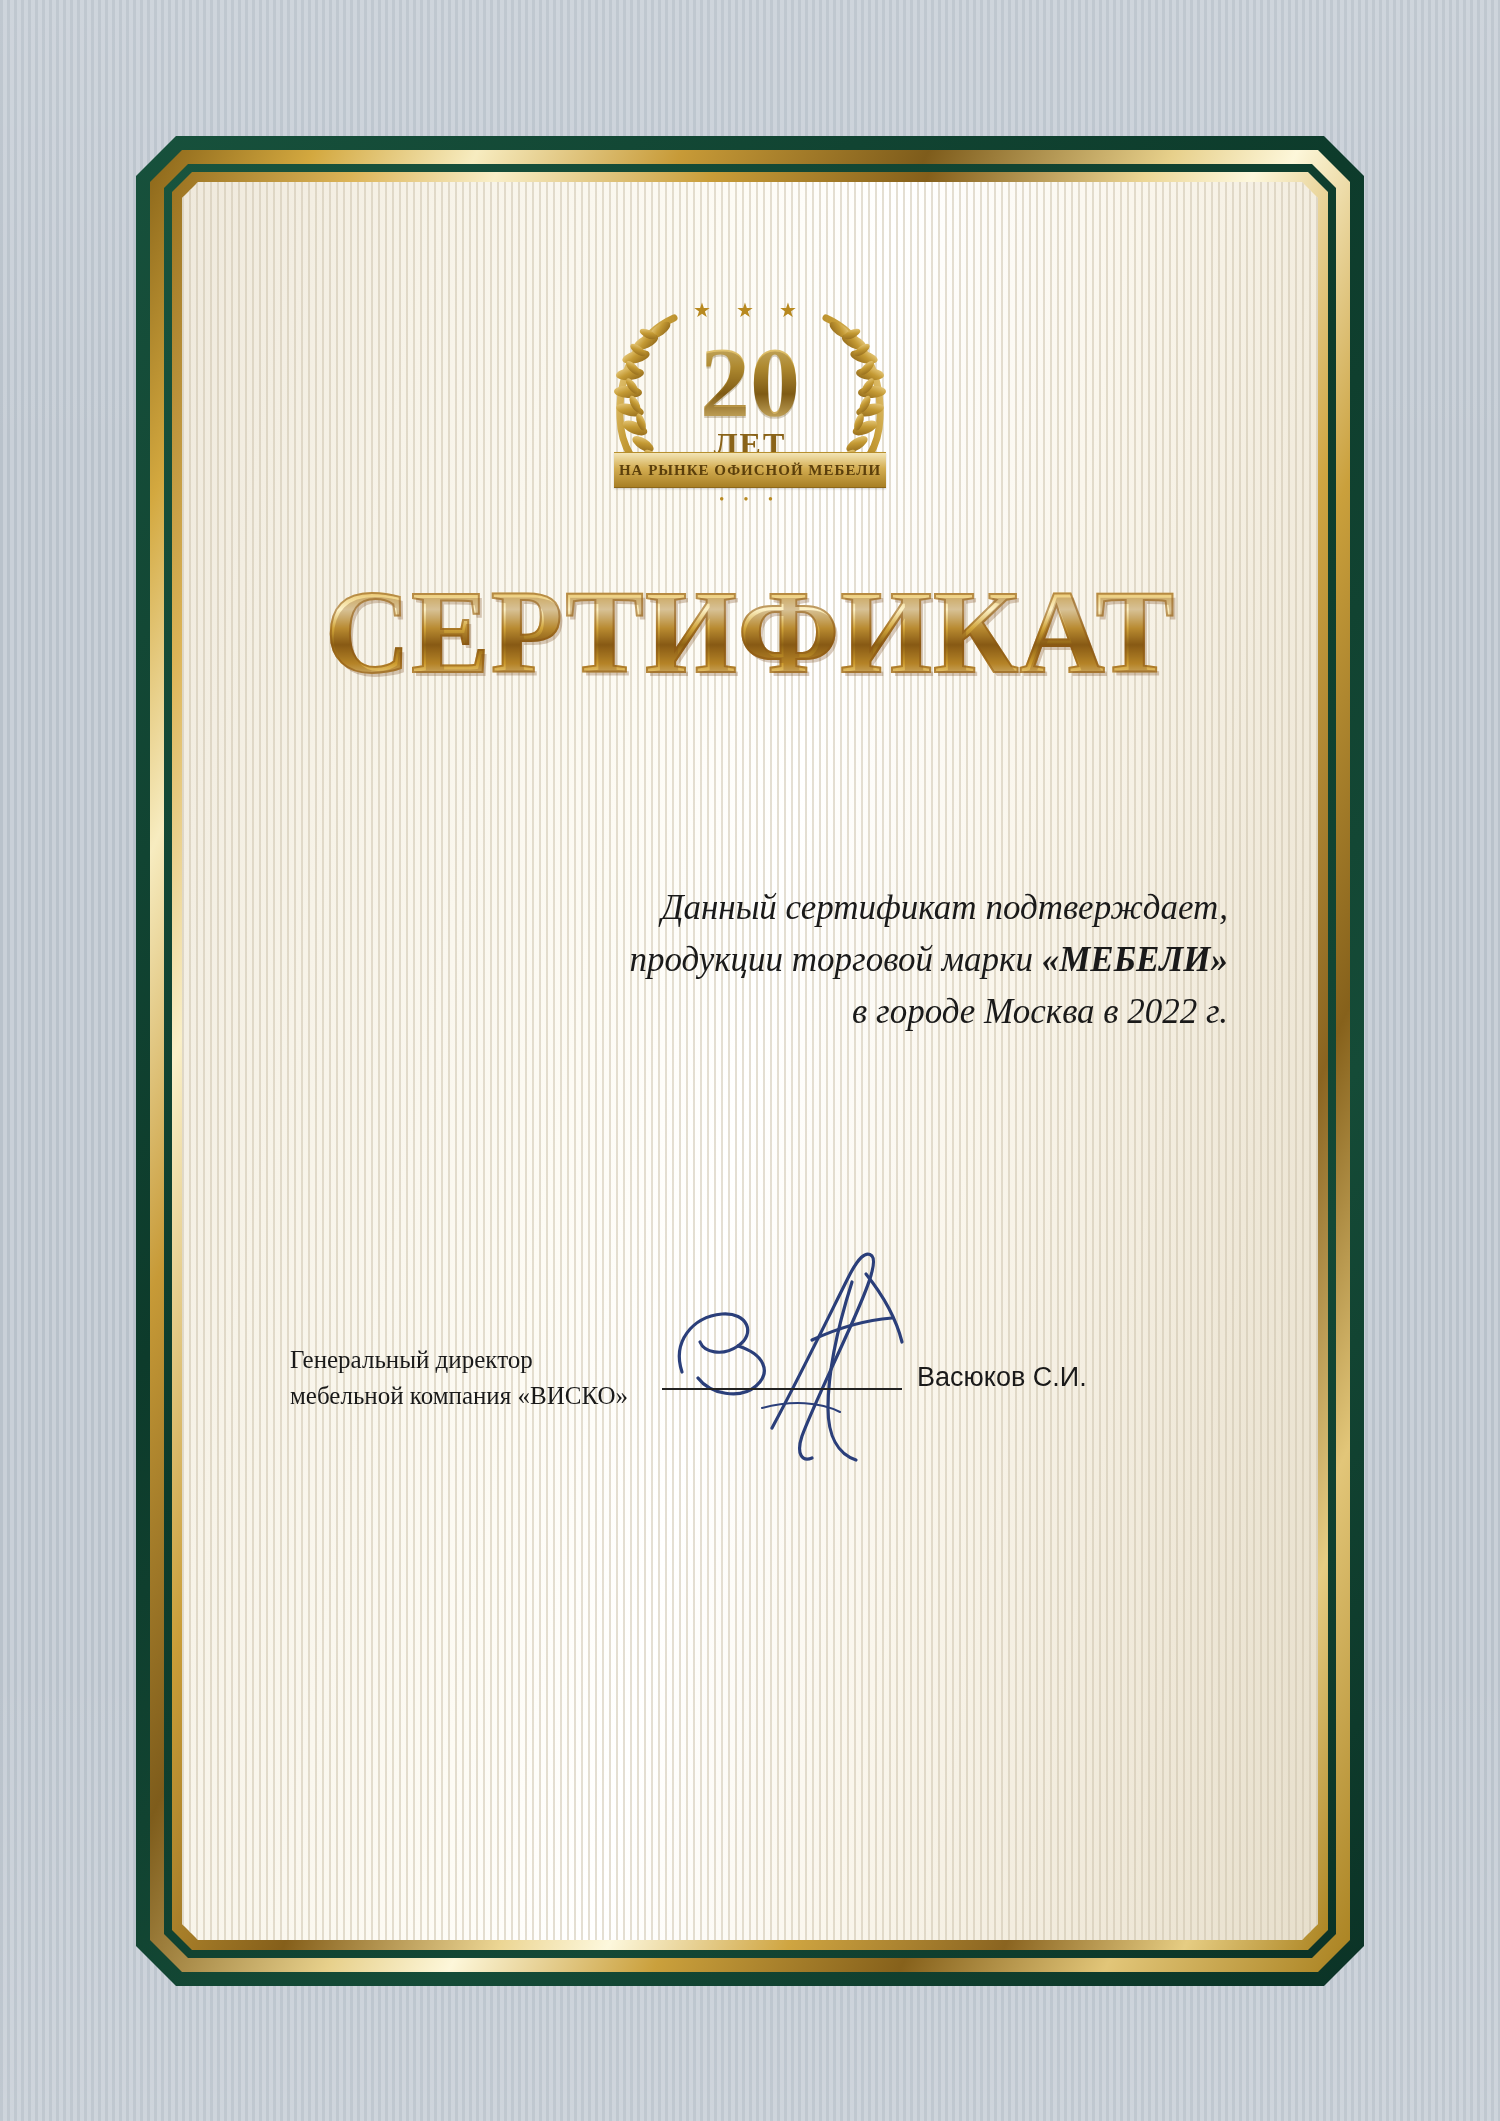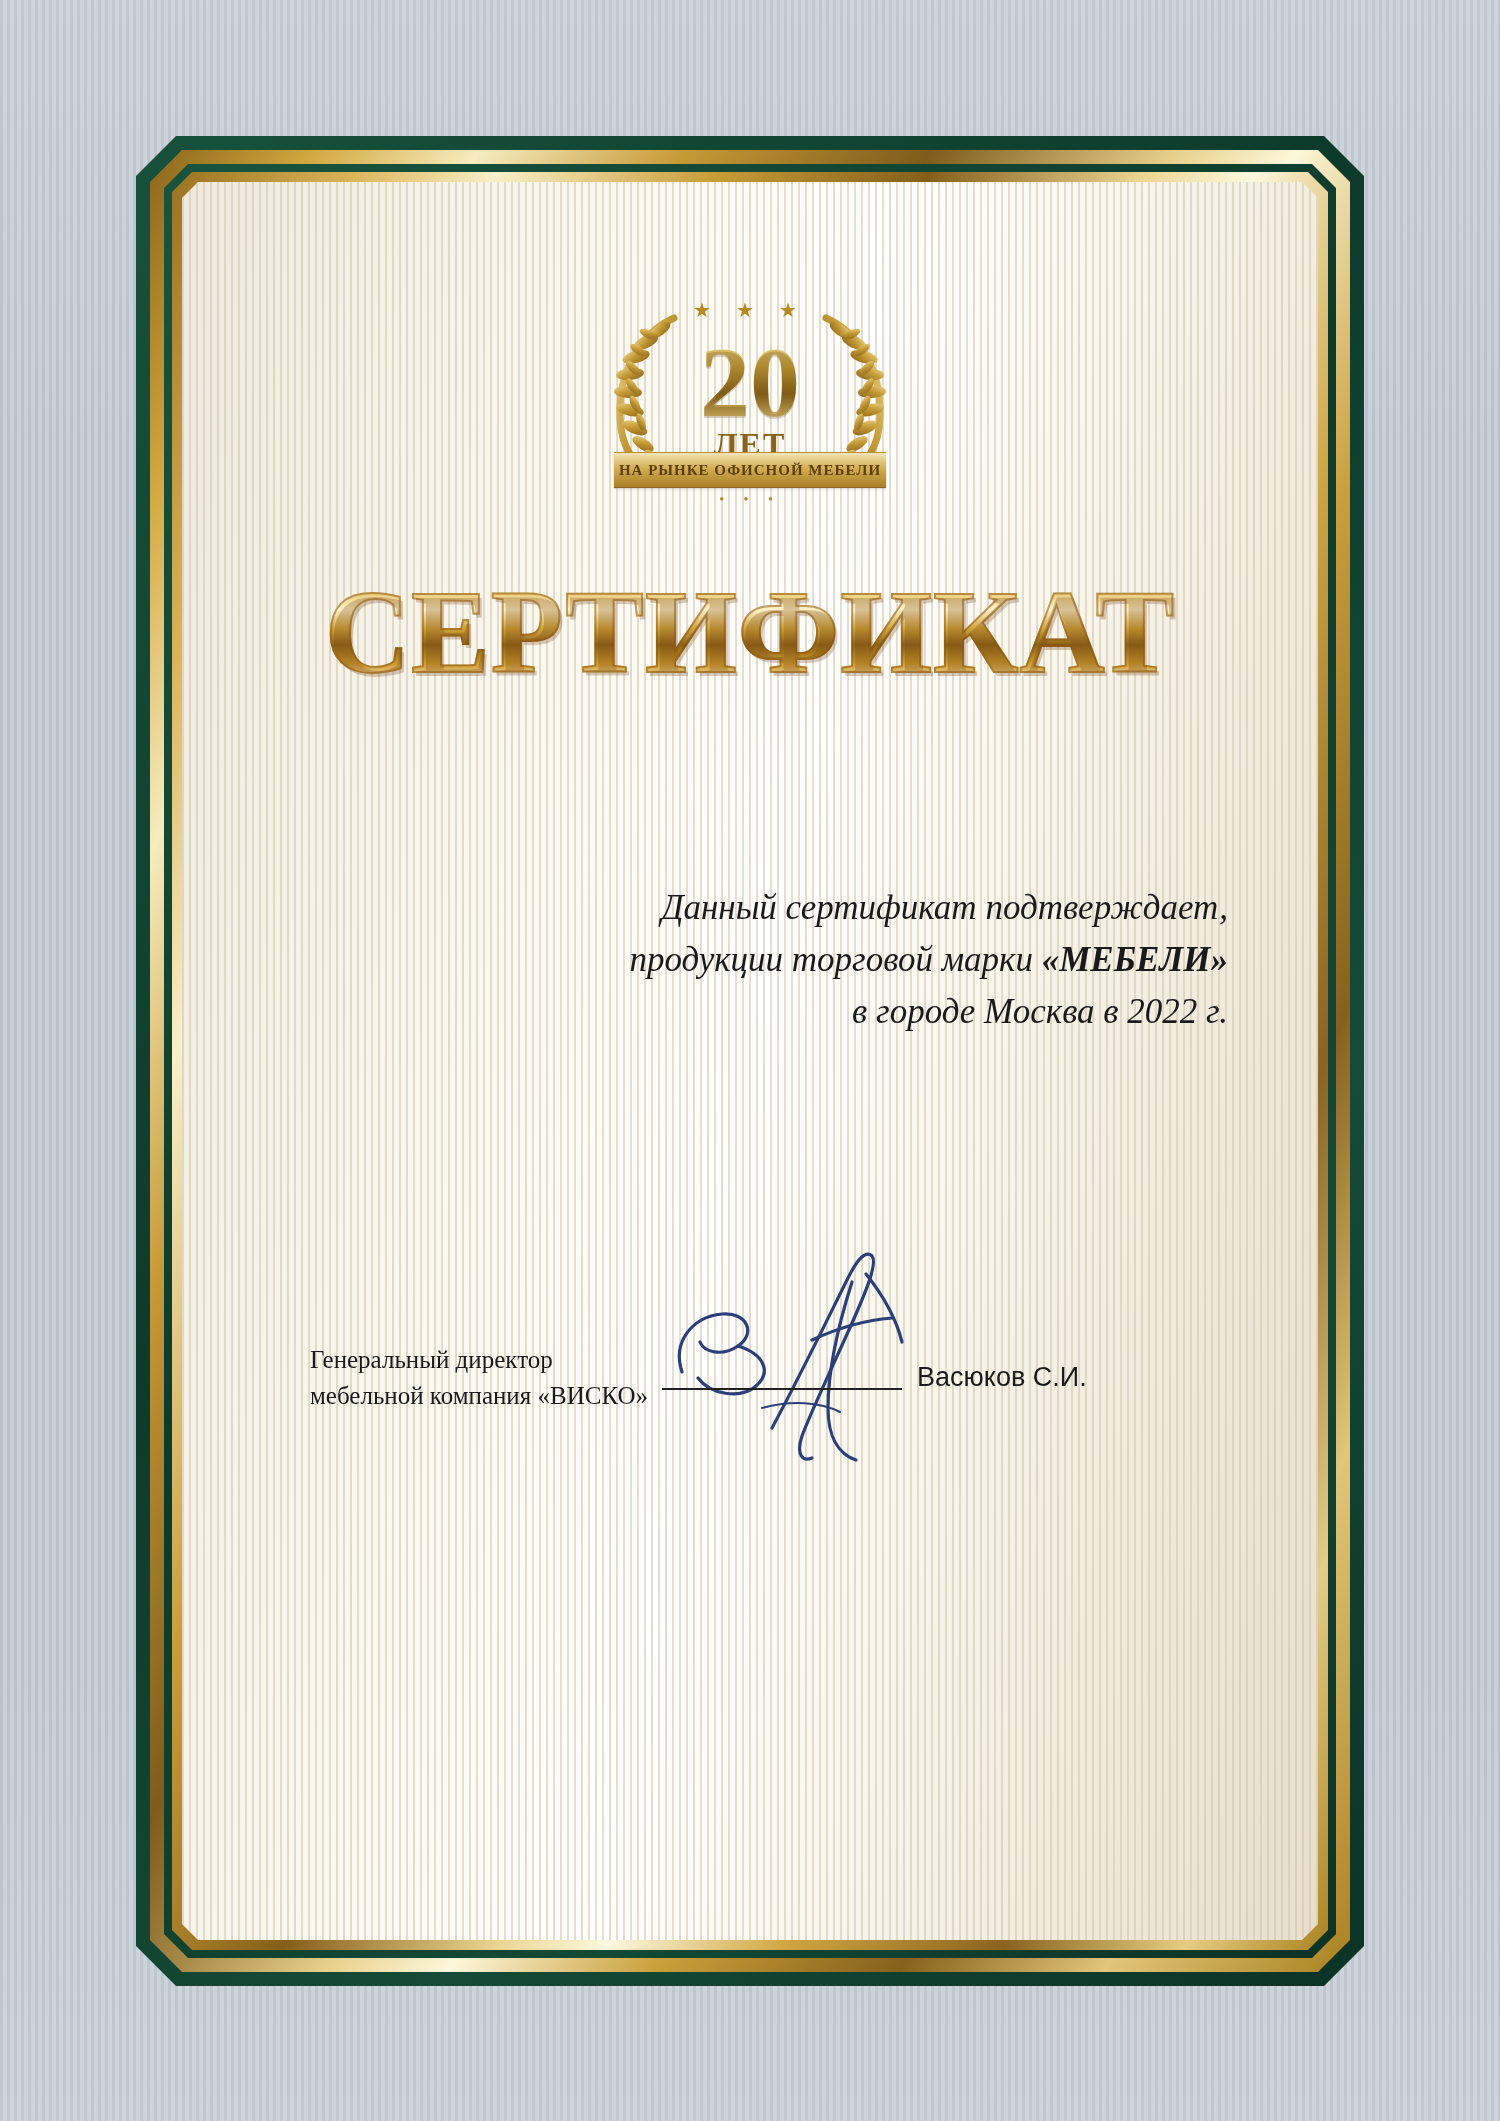--- a/index.html
+++ b/index.html
@@ -293,21 +293,20 @@
   
   .sign-left {
     position: absolute;
     left: 108px;
     top: 1160px;
     font-family: "Liberation Serif", serif;
     font-size: 25px;
     line-height: 1.45;
     color: #1a1a1a;
     text-align: left;
-    padding-left: 20px;
   }
   .sign-line {
     position: absolute;
     left: 480px;
     top: 1206px;
     width: 240px;
     border-bottom: 2px solid #222;
   }
   .sign-name {
     position: absolute;

